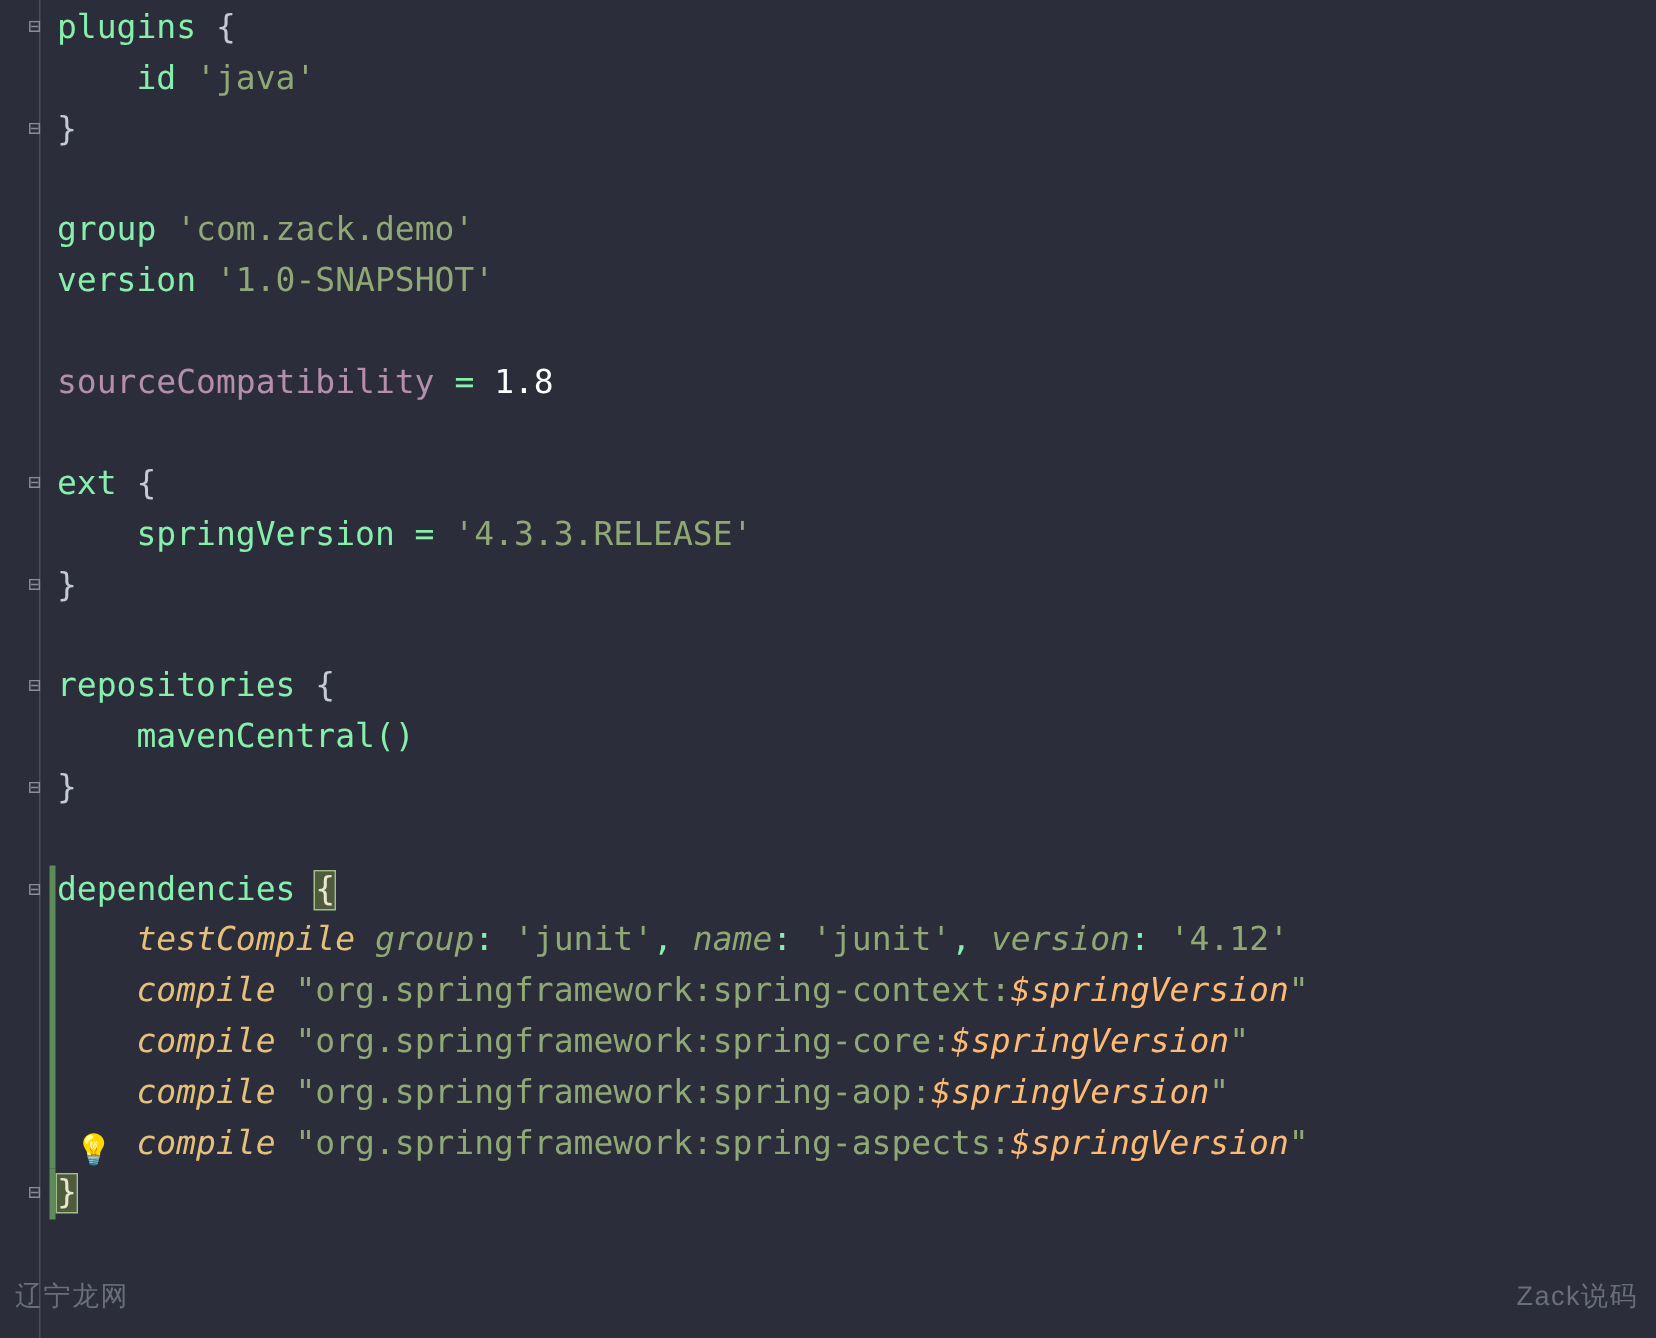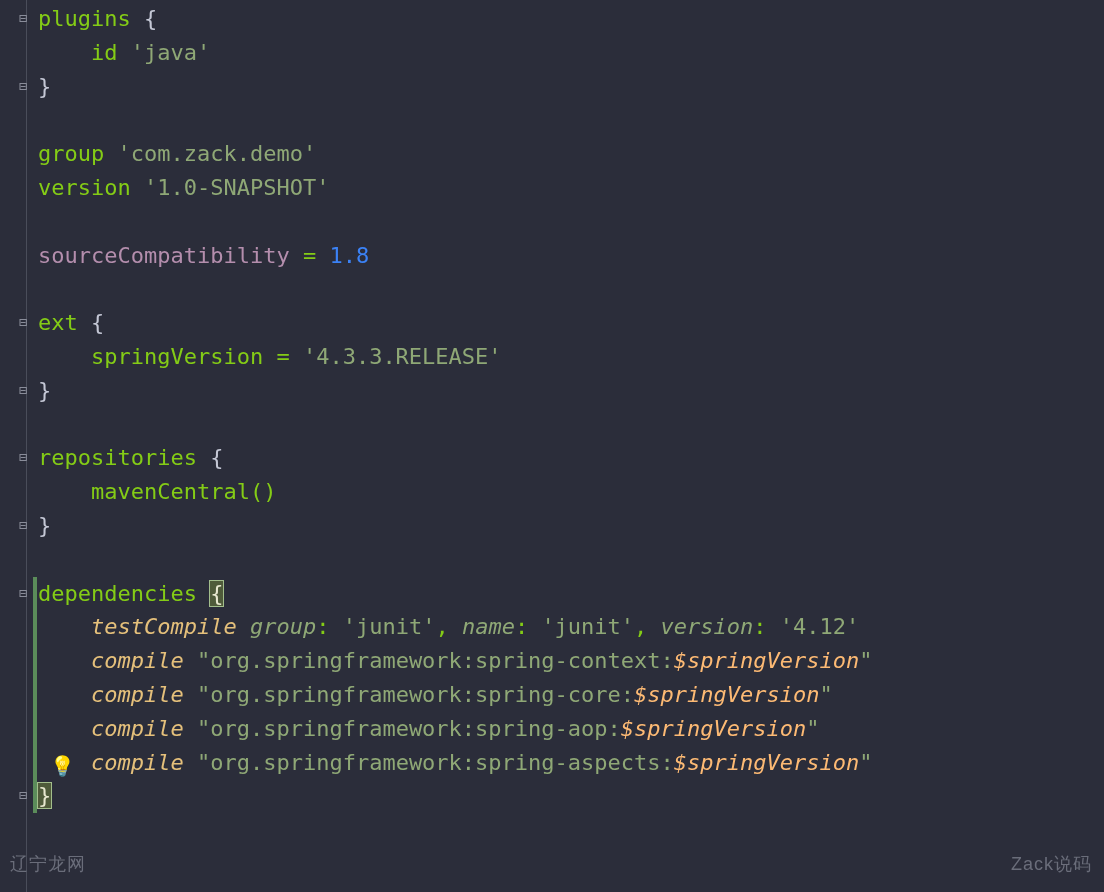--- a/index.html
+++ b/index.html
@@ -47,24 +47,24 @@
     color: #f0b429;
   }
   .code {
     position: absolute;
     left: 38px;
     top: 0;
     white-space: pre;
     color: #c5c8d6;
   }
   .callY    { color: #e5c07b; font-style: italic; }
-  .plain    { color: #84cc16; }
+  .plain    { color: #86efac; }
   .str      { color: #8fa876; text-align: right; }
   .strI     { color: #fdba74; font-style: italic; }
-  .num      { color: #3b82f6; }
+  .num      { color: #ffffff; }
   .prop     { color: #b48ead; }
   .brace    { color: #c5c8d6; }
   .braceHi  { background: #4f5b3a; color: #e8e8d0; outline: 1px solid #a3be8c; }
   .param    { color: #8fa876; font-style: italic; }
   .green-caret-line {
     position: absolute;
     left: 33px;
     width: 4px;
     background: #5b8c5a;
   }

